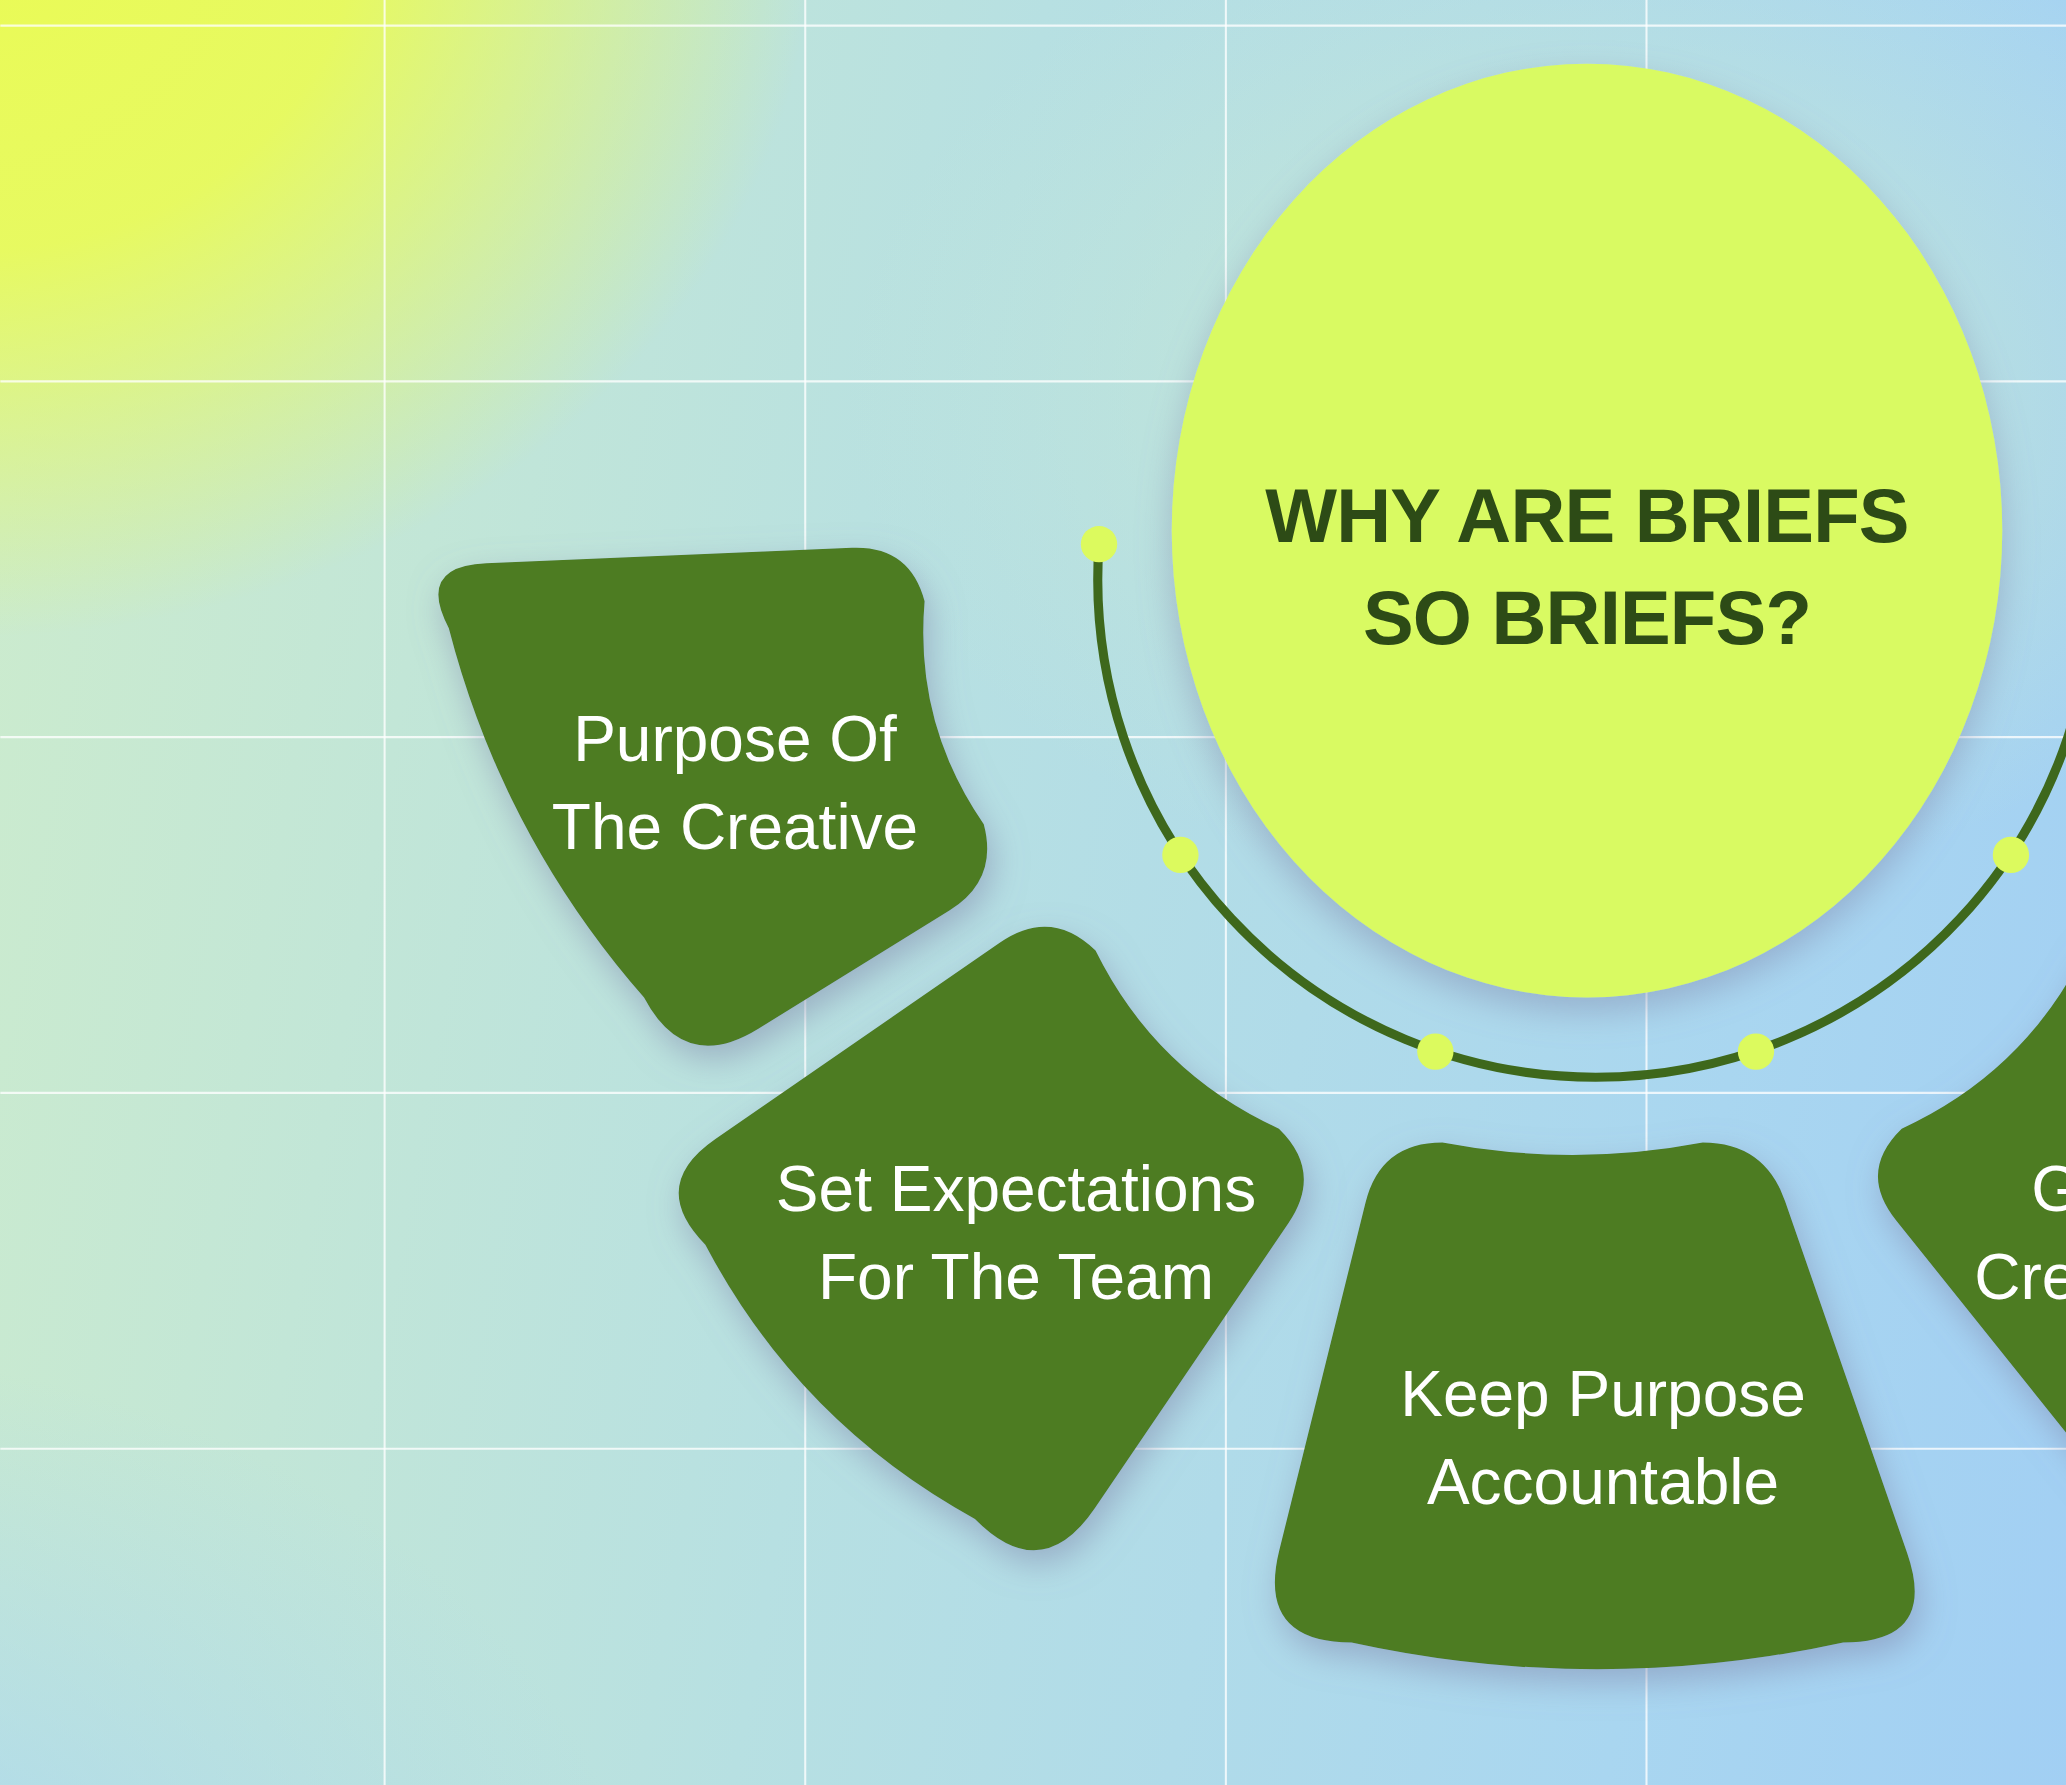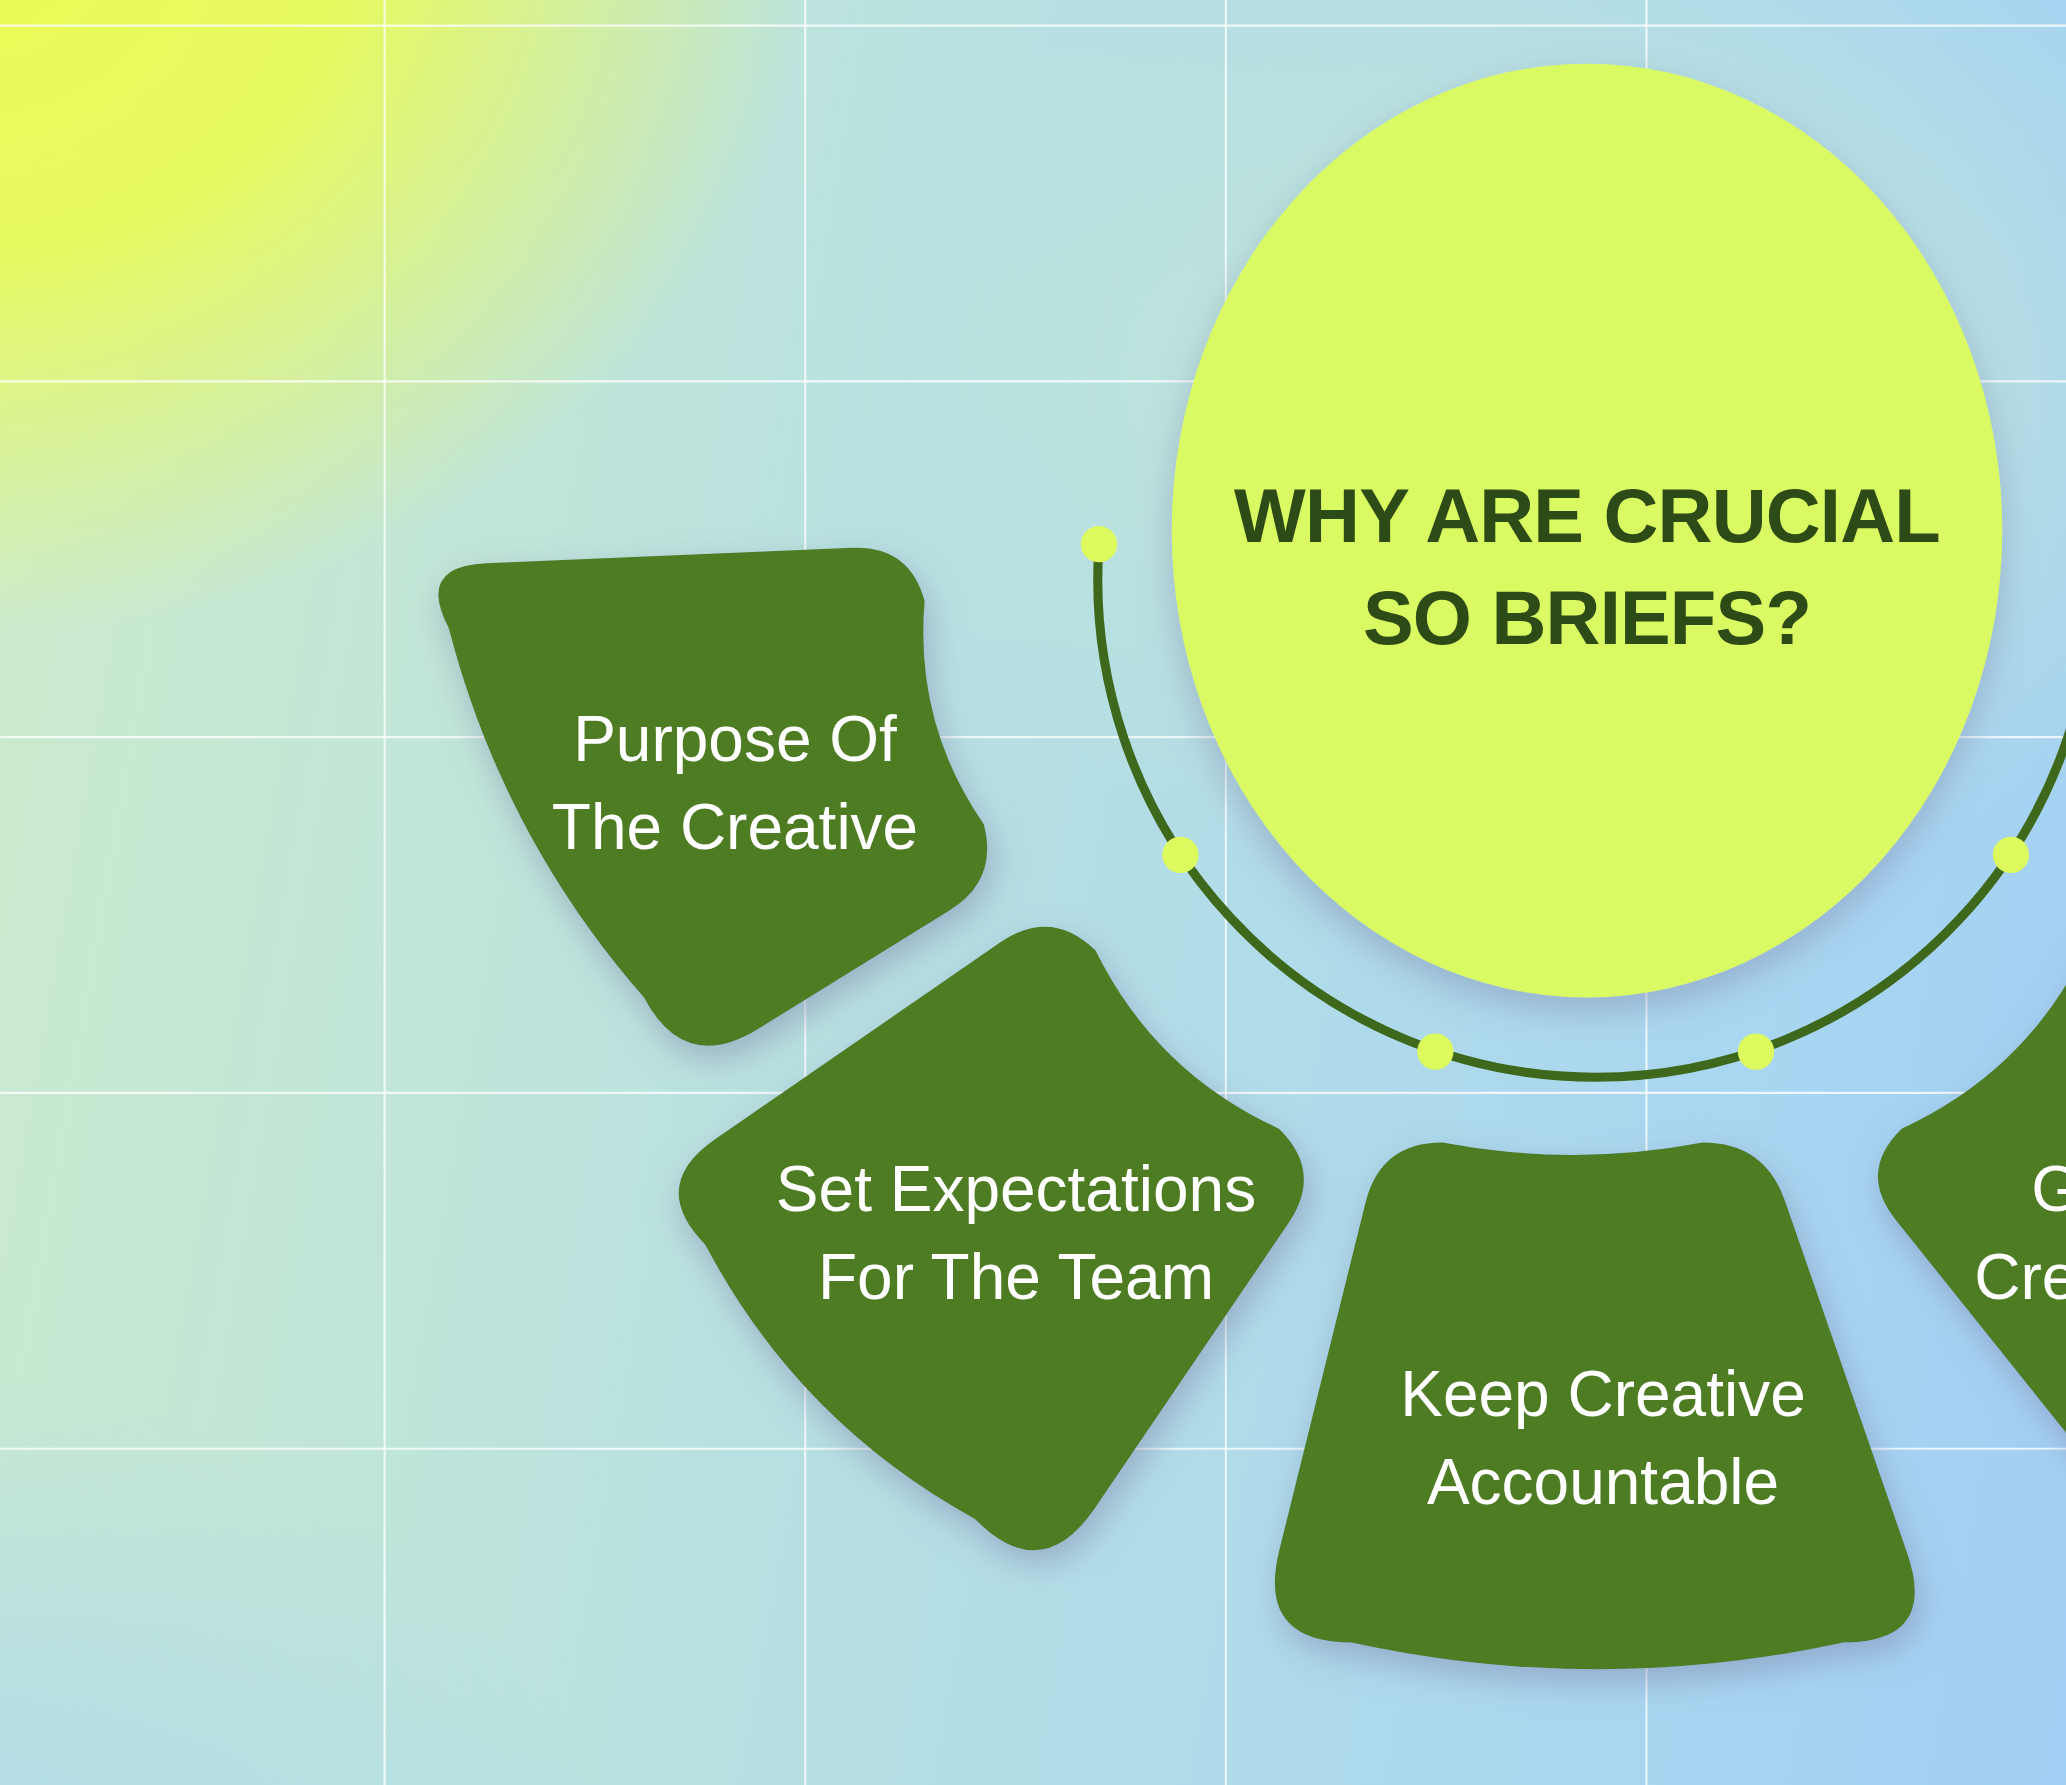--- a/index.html
+++ b/index.html
@@ -83,34 +83,34 @@
         <path d="M 2419.5 2281.2 L 1730.6 2756.4 Q 1566.0 2870.0 1706.2 3012.6 Q 1932.7 3442.5 2358.7 3676.0 Q 2520.0 3840.0 2649.2 3649.7 L 3117.7 2960.1 Q 3202.0 2836.0 3094.4 2731.5 Q 2795.9 2594.9 2650.6 2300.5 Q 2543.0 2196.0 2419.5 2281.2 Z" class="card-shape" filter="url(#cardShadow)"></path>
         <path d="M 3490.0 2765.0 Q 3805.0 2825.0 4120.0 2765.0 Q 4270.0 2765.0 4319.2 2906.7 L 4614.6 3757.7 Q 4690.0 3975.0 4460.0 3975.0 Q 3865.0 4105.0 3270.0 3975.0 Q 3040.0 3975.0 3095.3 3751.8 L 3303.9 2910.6 Q 3340.0 2765.0 3490.0 2765.0 Z" class="card-shape" filter="url(#cardShadow)"></path>
         <path d="M 5276.5 2281.2 L 5965.4 2756.4 Q 6130.0 2870.0 6005.8 3026.8 Q 5849.1 3450.2 5472.8 3699.7 Q 5330.0 3880.0 5186.2 3700.5 L 4587.8 2953.1 Q 4494.0 2836.0 4601.6 2731.5 Q 4900.1 2594.9 5045.4 2300.5 Q 5153.0 2196.0 5276.5 2281.2 Z" class="card-shape" filter="url(#cardShadow)"></path>
         <path d="M 5634.9 1325.9 L 6520.1 1362.9 Q 6690.0 1370.0 6610.6 1520.3 Q 6480.4 2023.4 6138.1 2414.3 Q 6040.0 2600.0 5861.4 2489.5 L 5399.1 2203.6 Q 5280.0 2130.0 5315.9 1994.7 Q 5484.2 1750.7 5459.1 1455.3 Q 5495.0 1320.0 5634.9 1325.9 Z" class="card-shape" filter="url(#cardShadow)"></path>
       </g>
 
     <ellipse class="central-circle" cx="3840" cy="1284" rx="1005" ry="1130" filter="url(#circleShadow)"></ellipse>
   </svg>
 
   <div class="title-block">
-    <span>WHY ARE CRUCIAL</span>
+    <span>WHY ARE BRIEFS</span>
     <span>SO BRIEFS?</span>
   </div>
 
   <div class="card-label" style="left:729px;top:783px;">
     <span>Purpose Of</span>
     <span>The Creative</span>
   </div>
   <div class="card-label" style="left:1010px;top:1233px;">
     <span>Set Expectations</span>
     <span>For The Team</span>
   </div>
   <div class="card-label" style="left:1597px;top:1438px;">
-    <span>Keep Creative</span>
+    <span>Keep Purpose</span>
     <span>Accountable</span>
   </div>
   <div class="card-label" style="left:2174px;top:1233px;">
     <span>Guide The</span>
     <span>Creative Team</span>
   </div>
 
 </div>
 
 

